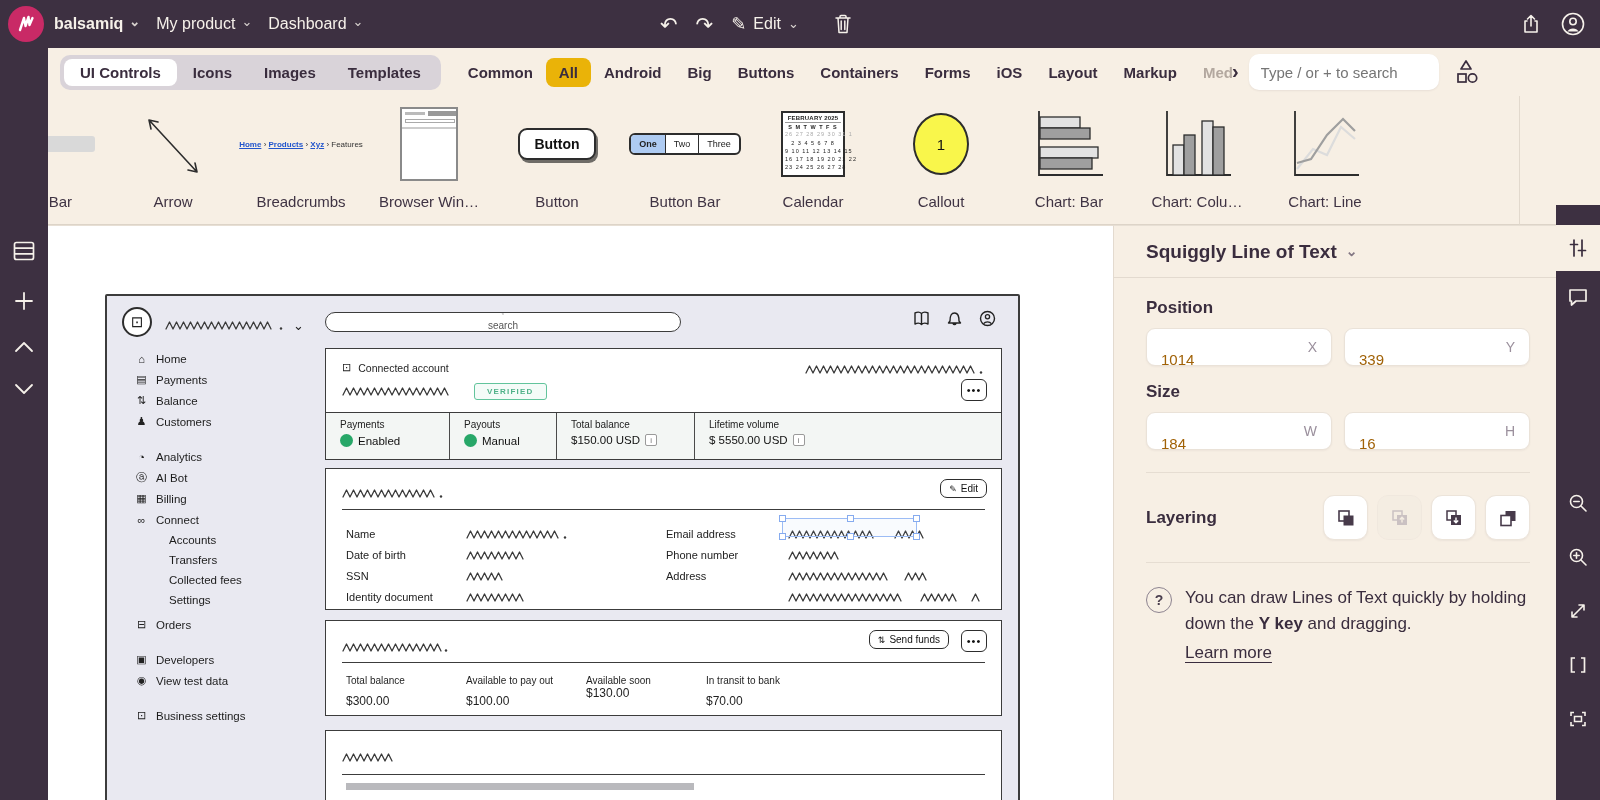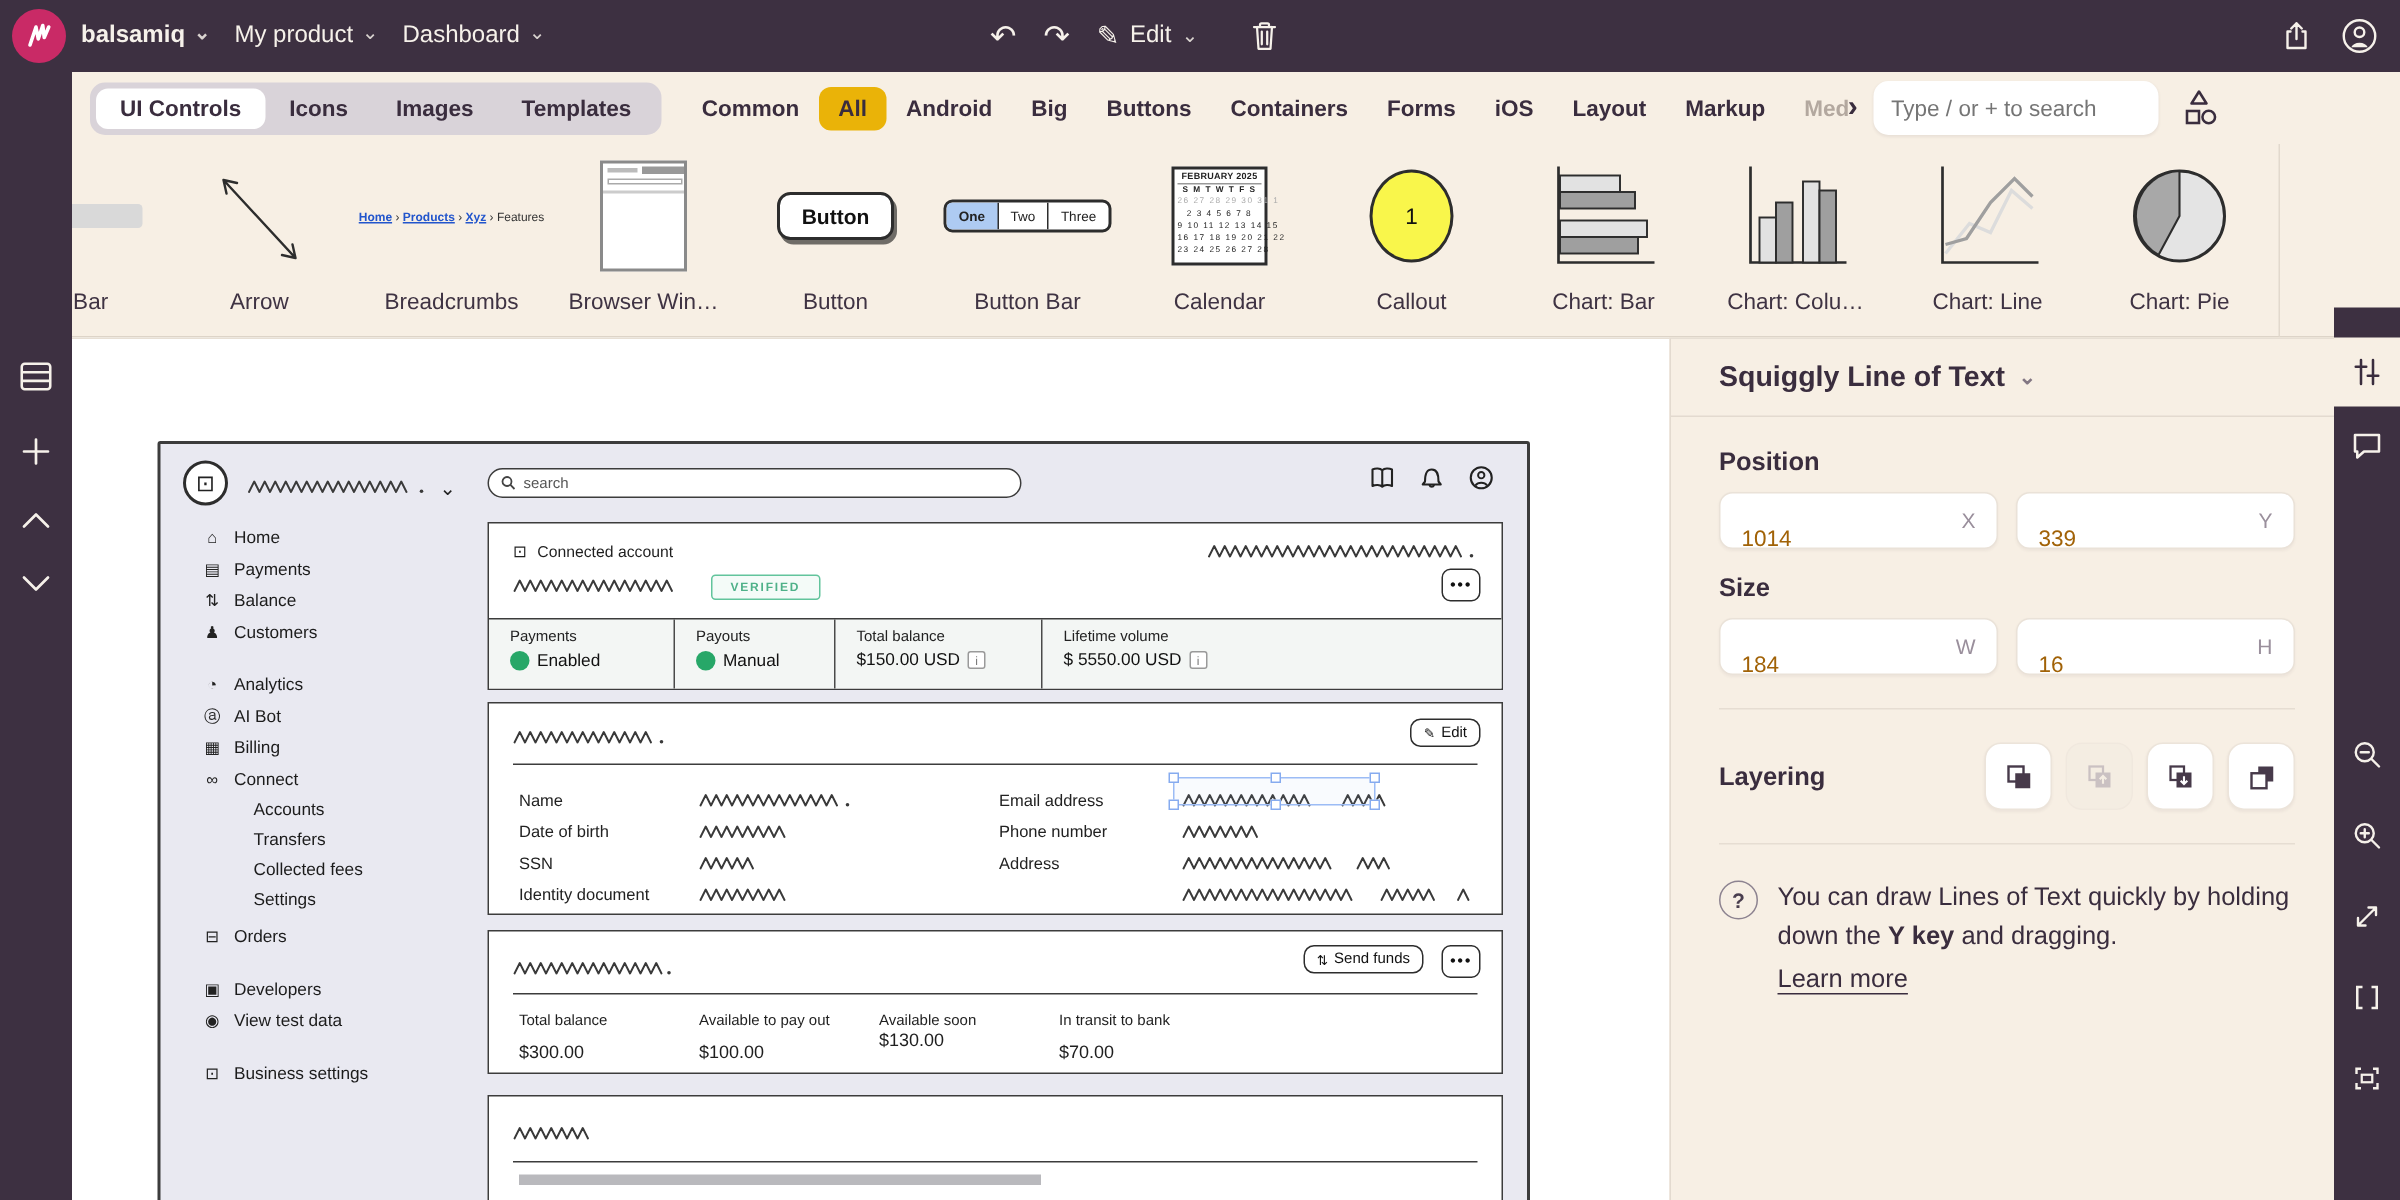--- a/index.html
+++ b/index.html
@@ -64,21 +64,21 @@
   .th-cal .wk { letter-spacing:1px; line-height:1.5; white-space:nowrap; }
   .th-cal .wk.dim { color:#aaa; }
   .th-callout { width:56px; height:62px; border-radius:50%; background:#f9f64b; border:2.5px solid #2d2d2d; display:flex; align-items:center; justify-content:center; font-size:15px; color:#111; }
 
   
   #canvas { position:absolute; left:48px; top:225px; width:1065px; height:575px; background:#ffffff; overflow:hidden; border-top:1px solid #e7dfd4; }
   #mockup { position:absolute; left:57px; top:68px; width:915px; height:600px; background:#e9e9f1; border:2px solid #3c3c3c; border-radius:2px; color:#1f1f1f; }
   .m-logo { position:absolute; left:15px; top:11px; width:30px; height:30px; border:2px solid #2d2d2d; border-radius:50%; background:#fff; display:flex; align-items:center; justify-content:center; font-size:15px; color:#222; }
   .m-head-squig { position:absolute; left:58px; top:20px; display:flex; align-items:center; gap:8px; }
   .m-chev { font-size:13px; color:#222; }
-  .m-search { position:absolute; left:218px; top:16px; width:356px; height:20px; border:1.6px solid #3c3c3c; border-radius:11px; background:#fff; display:flex; align-items:center; gap:5px; padding:0 8px; font-size:10px; color:#555; }
+  .m-search { position:absolute; left:218px; top:16px; width:356px; height:20px; border:1.6px solid #3c3c3c; border-radius:11px; background:#fff; display:flex; align-items:center; gap:5px; padding:0 8px; font-size:10px; color:#555;flex-direction:column; }
   .m-top-icons { position:absolute; right:22px; top:14px; display:flex; gap:17px; align-items:center; color:#222; }
   .m-nav { position:absolute; left:28px; top:52px; width:185px; }
   .m-nav-item { display:flex; align-items:center; gap:8px; height:21px; font-size:11.5px; color:#1c1c1c; cursor:pointer; }
   .m-nav-item .g { width:13px; font-size:11px; text-align:center; color:#222; }
   .m-nav-item.gap { margin-top:14px; }
   .m-nav-item.gap2 { margin-top:4px; }
   .m-nav-item.ind { padding-left:34px; height:20px; }
   .m-card { position:absolute; left:218px; width:677px; background:#fff; border:1.8px solid #3c3c3c; }
   .m-divider { position:absolute; left:16px; right:16px; height:0; border-top:1.6px solid #3c3c3c; }
   .sketchbtn { border:1.7px solid #2d2d2d; border-radius:7px; background:#fff; font-size:10px; color:#111; display:inline-flex; align-items:center; gap:4px; padding:3px 8px; cursor:pointer; }
@@ -326,29 +326,20 @@
   <div class="pal-item">
     <div class="pal-thumb">
       <svg width="76" height="70" viewBox="0 0 76 70">
           <path d="M8 2 V66 H72" fill="none" stroke="#2d2d2d" stroke-width="1.8"></path>
           <path d="M10 60 L26 40 L40 46 L54 18 L68 30" fill="none" stroke="#dcdcdc" stroke-width="2.2"></path>
           <path d="M10 54 L24 50 L40 26 L56 10 L68 22" fill="none" stroke="#9f9f9f" stroke-width="2.2"></path>
         </svg>
     </div>
     <div class="pal-label">Chart: Line</div>
   </div>
-  <div class="pal-item">
-    <div class="pal-thumb">
-      <svg width="72" height="72" viewBox="0 0 72 72">
-          <circle cx="36" cy="36" r="30" fill="#e4e4e4" stroke="#2d2d2d" stroke-width="2"></circle>
-          <path d="M36 6 A30 30 0 0 0 22 62 L36 36 Z" fill="#a8a8a8" stroke="#2d2d2d" stroke-width="1.4"></path>
-        </svg>
-    </div>
-    <div class="pal-label">Chart: Pie</div>
-  </div>
 </div>
 <div id="palette-right"></div>
 
 <div id="canvas">
   <div id="mockup">
 
     <div class="m-logo">⊡</div>
     <div class="m-head-squig">
       <span class="squig"><svg width="120" height="9" viewBox="0 0 120 9">
             <path d="M1 8 L4.5 1 L8 8 L11.5 1 L15 8 L18.5 1 L22 8 L25.5 1 L29 8 L32.5 1 L36 8 L39.5 1 L43 8 L46.5 1 L50 8 L53.5 1 L57 8 L60.5 1 L64 8 L67.5 1 L71 8 L74.5 1 L78 8 L81.5 1 L85 8 L88.5 1 L92 8 L95.5 1 L99 8 L102.5 1 L106 8" fill="none" stroke="#3a3a3a" stroke-width="1.3" stroke-linecap="round" stroke-linejoin="round"></path>

